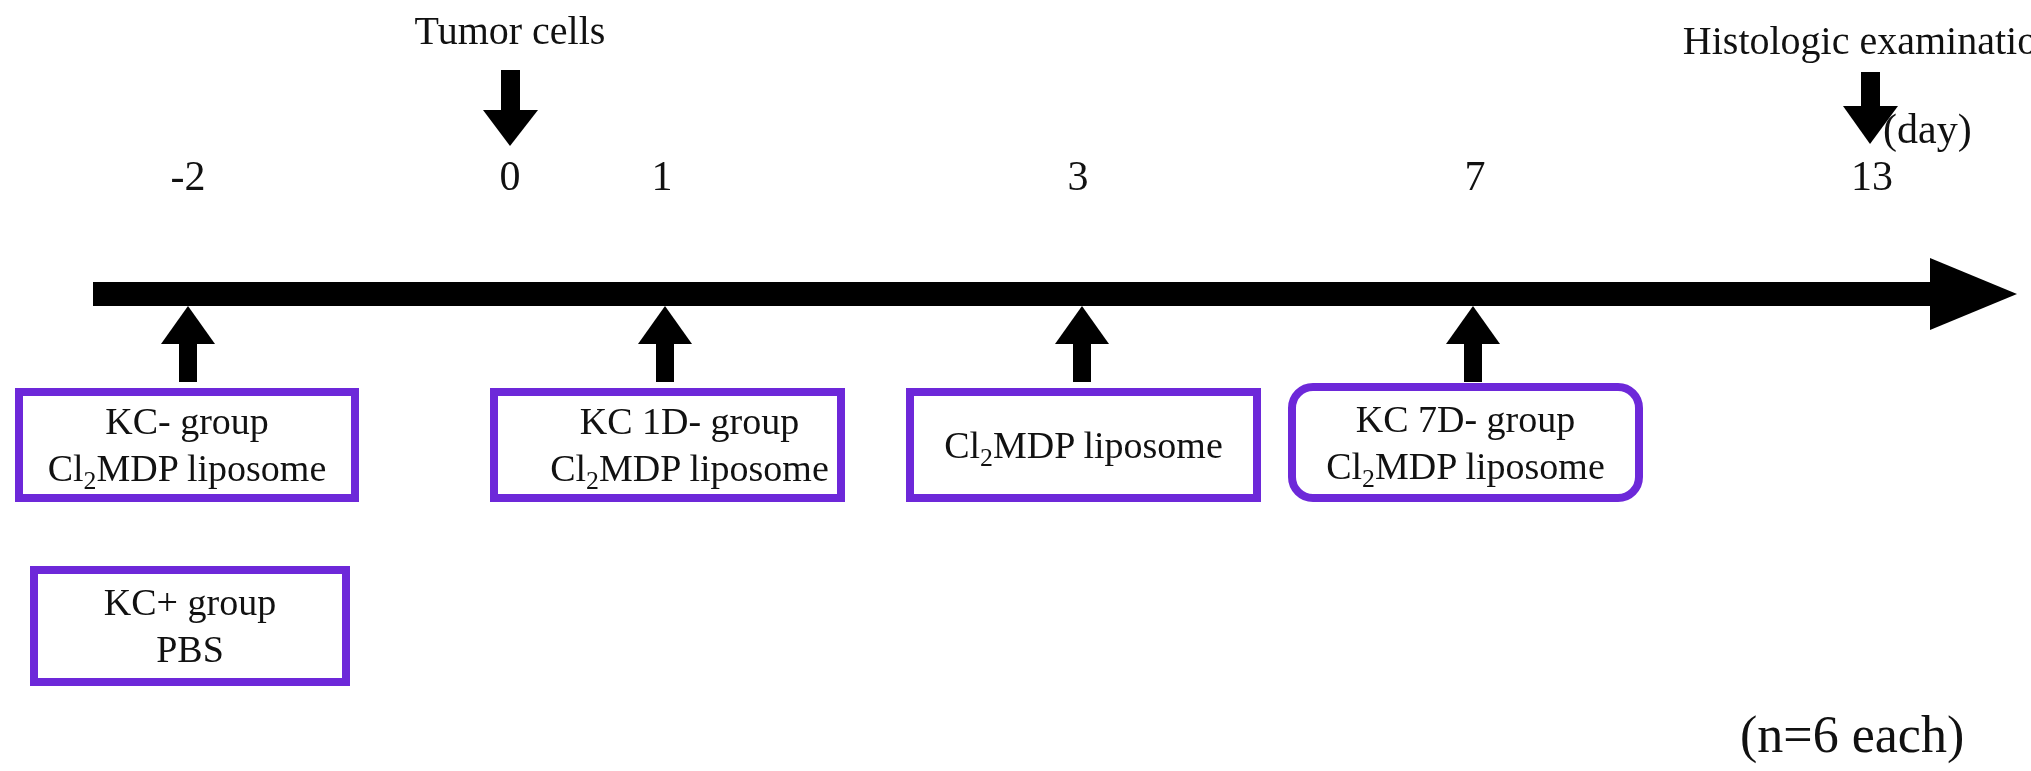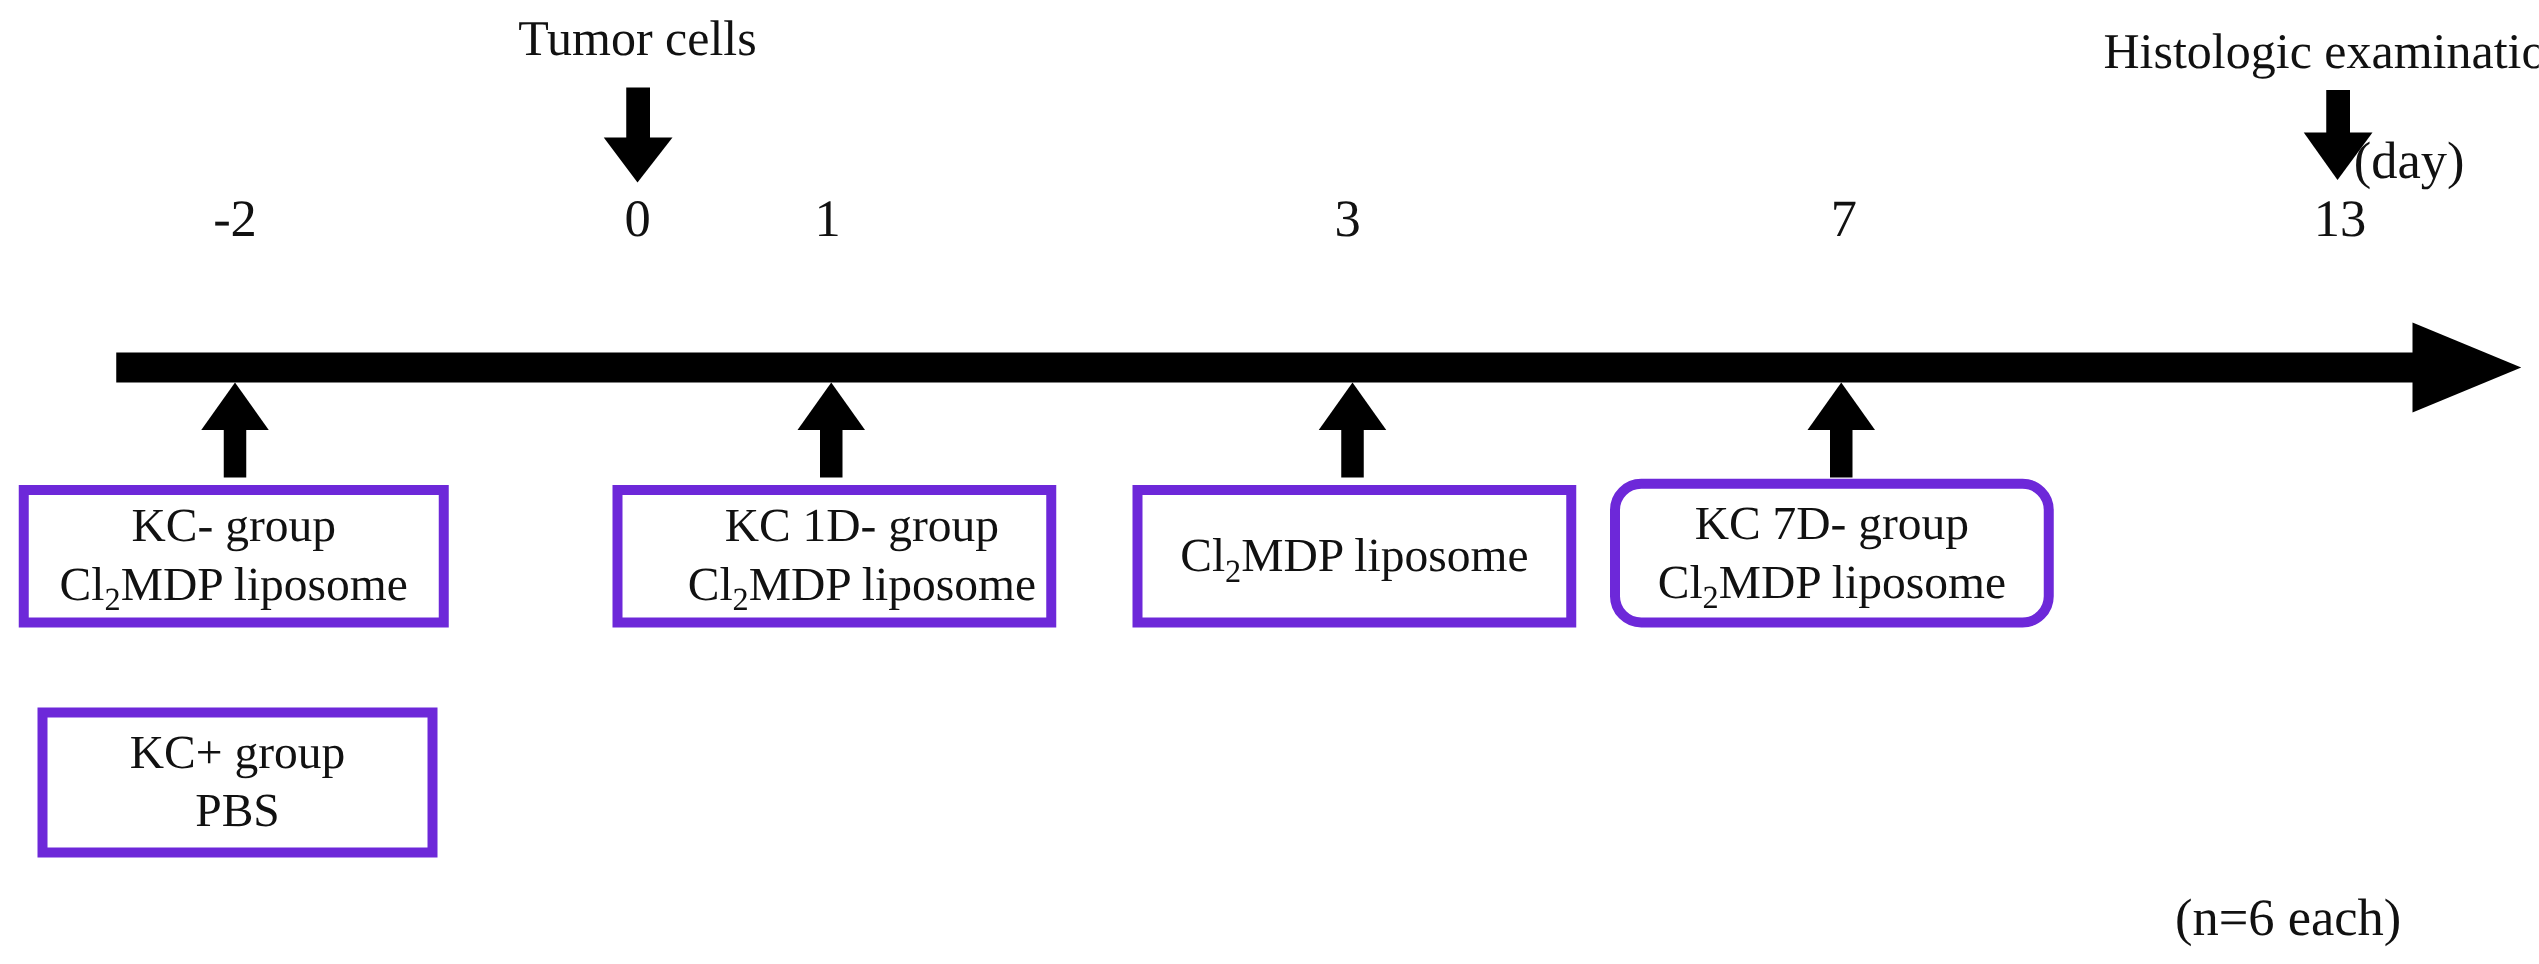--- a/index.html
+++ b/index.html
@@ -32,21 +32,21 @@
   .day-unit{
     position:absolute;
     font-size:42px;
     line-height:46px;
     white-space:nowrap;
     color:#111;
   }
 
   .footnote{
     position:absolute;
-    font-size:42px;
+    font-size:52px;
     line-height:46px;
     white-space:nowrap;
     color:#111;
   }
 
   
   #axis-svg{position:absolute;left:0;top:0;width:2031px;height:771px;}
 
   
   .group-box{

